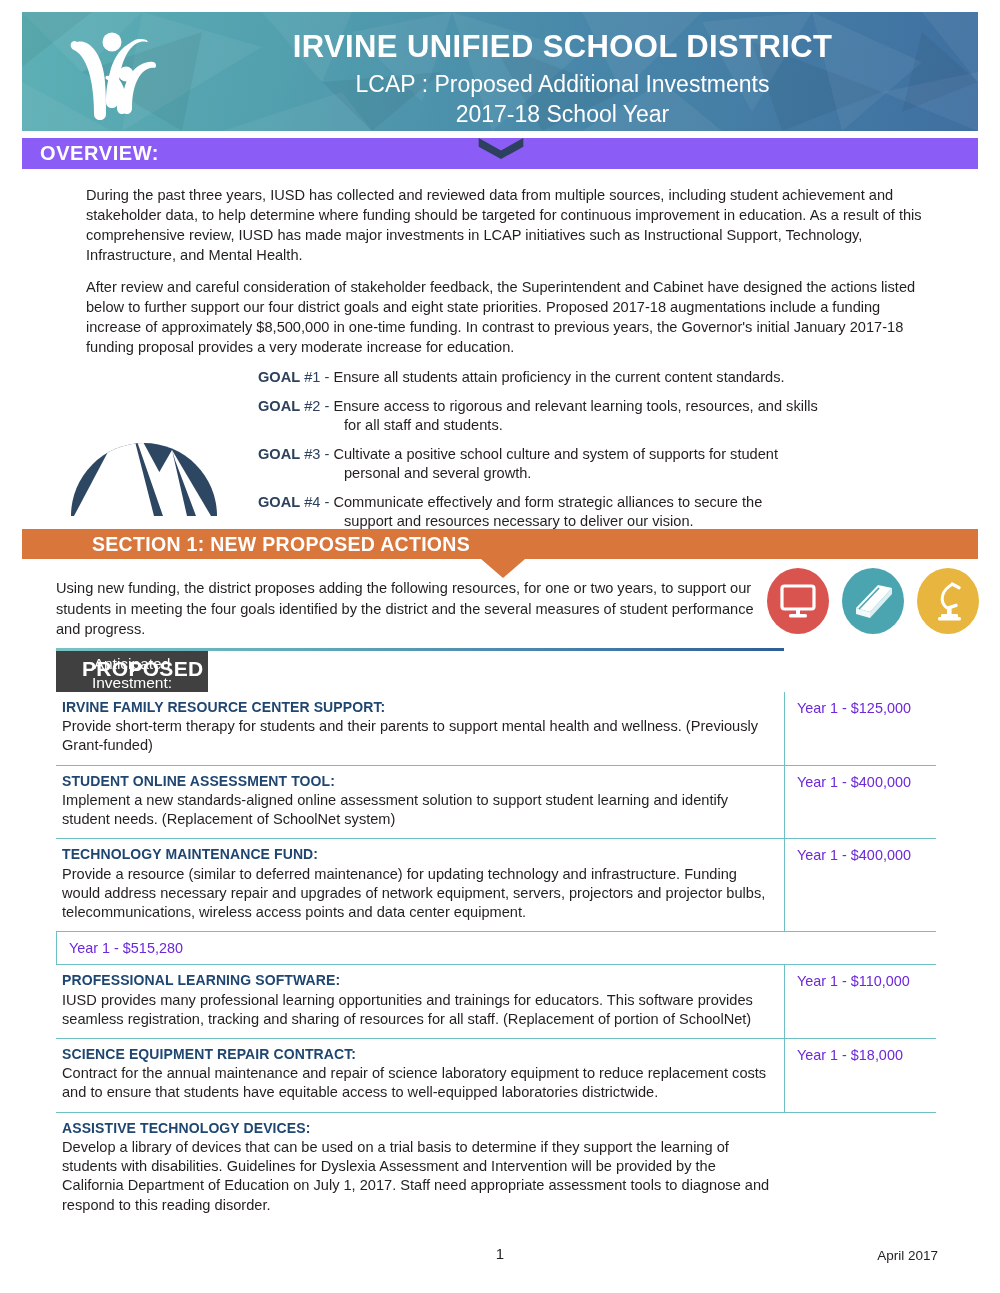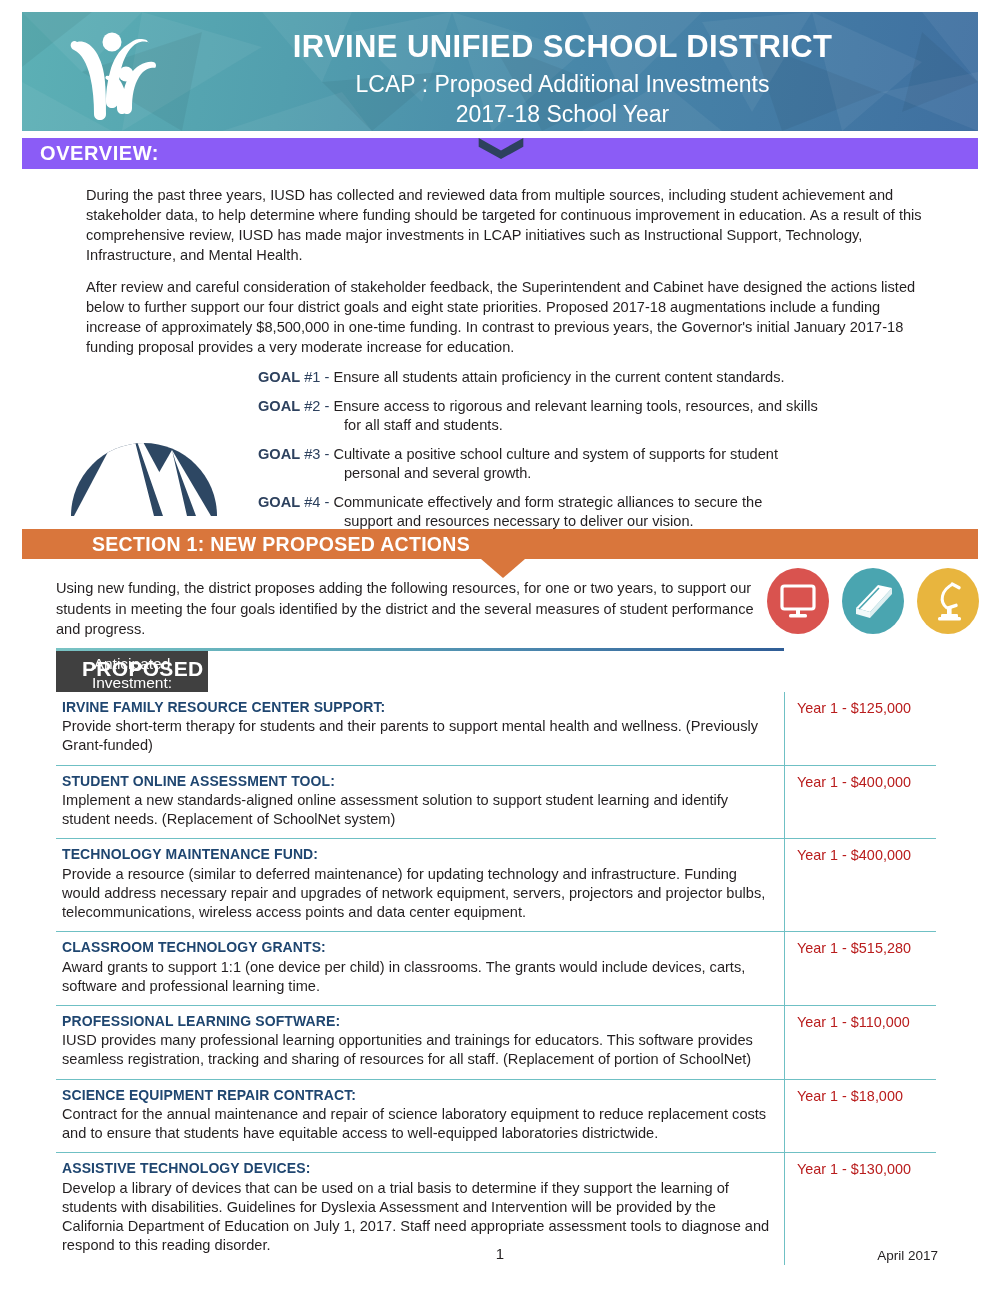--- a/index.html
+++ b/index.html
@@ -116,21 +116,21 @@
   .th-right {
     width: 152px; height: 44px; background: #404040;
     color: #ffffff; font-size: 15.5px; line-height: 1.18;
     padding-top: 4px; text-align: center; font-weight: 400;
   }
   .tbl-row { display: flex; border-bottom: 1.6px solid #6fc0c4; }
   .td-left { width: 728px; padding: 6px 14px 9px 6px; }
   .td-right {
     width: 152px; padding: 8px 0 8px 12px;
     border-left: 1.6px solid #6fc0c4;
-    font-size: 14.4px; color: #b91c1c;
+    font-size: 14.4px; color: #6d28d9;
   }
   .row-title {
     font-size: 14px; font-weight: bold; color: #1f4670;
     letter-spacing: 0.1px; line-height: 1.3;
   }
   .row-desc { font-size: 14.6px; line-height: 1.32; color: #231f20; margin-top: 1px; }
 
   
   .pg-num {
     position: absolute; left: 0; right: 0; top: 1245px;
@@ -322,24 +322,20 @@
 
     <div class="tbl-row">
       <div class="td-left">
         <div class="row-title">TECHNOLOGY MAINTENANCE FUND:</div>
         <div class="row-desc">Provide a resource (similar to deferred maintenance) for updating technology and infrastructure. Funding would address necessary repair and upgrades of network equipment, servers, projectors and projector bulbs, telecommunications, wireless access points and data center equipment.</div>
       </div>
       <div class="td-right">Year 1 - $400,000</div>
     </div>
 
     <div class="tbl-row">
-      <div class="td-left">
-        <div class="row-title">CLASSROOM TECHNOLOGY GRANTS:</div>
-        <div class="row-desc">Award grants to support 1:1 (one device per child) in classrooms.  The grants would include devices, carts, software and professional learning time.</div>
-      </div>
       <div class="td-right">Year 1 - $515,280</div>
     </div>
 
     <div class="tbl-row">
       <div class="td-left">
         <div class="row-title">PROFESSIONAL LEARNING SOFTWARE:</div>
         <div class="row-desc">IUSD provides many professional learning opportunities and trainings for educators. This software provides seamless registration, tracking and sharing of resources for all staff. (Replacement of portion of SchoolNet)</div>
       </div>
       <div class="td-right">Year 1 - $110,000</div>
     </div>
@@ -350,20 +346,19 @@
         <div class="row-desc">Contract for the annual maintenance and repair of science laboratory equipment to reduce replacement costs and to ensure that students have equitable access to well-equipped laboratories districtwide.</div>
       </div>
       <div class="td-right">Year 1 - $18,000</div>
     </div>
 
     <div class="tbl-row" style="border-bottom:none;">
       <div class="td-left">
         <div class="row-title">ASSISTIVE TECHNOLOGY DEVICES:</div>
         <div class="row-desc">Develop a library of devices that can be used on a trial basis to determine if they support the learning of students with disabilities. Guidelines for Dyslexia Assessment and Intervention will be provided by the California Department of Education on July 1, 2017.  Staff need appropriate assessment tools to diagnose and respond to this reading disorder.</div>
       </div>
-      <div class="td-right">Year 1 - $130,000</div>
     </div>
   </div>
 
   <div class="pg-num">1</div>
   <div class="pg-date">April 2017</div>
 
 </div>
 
 </body></html>

